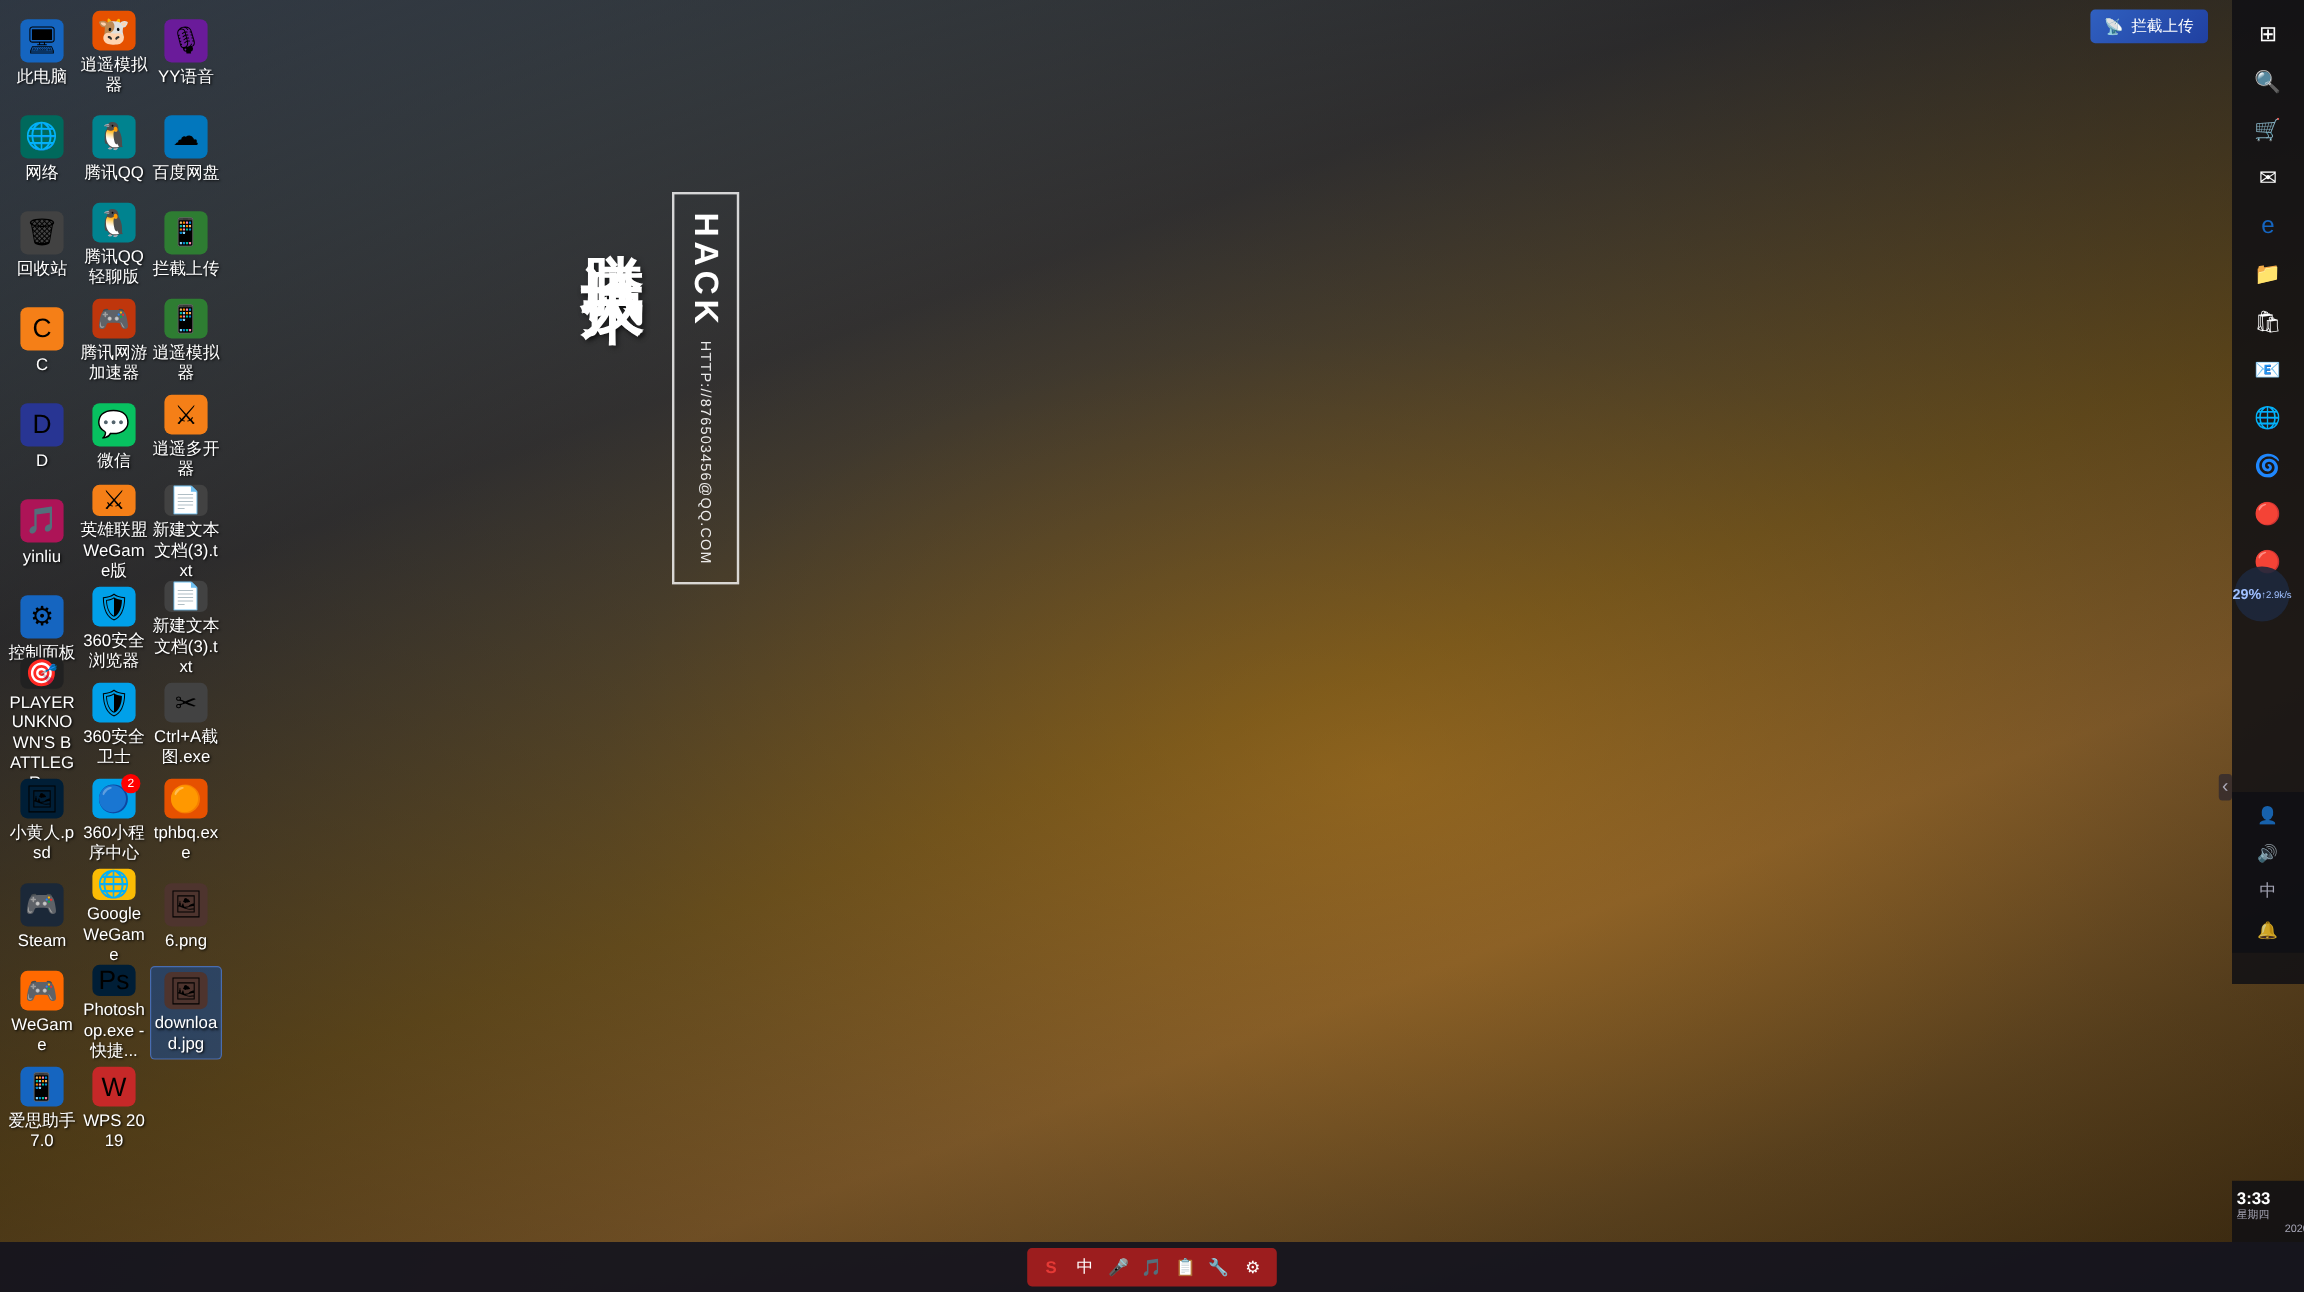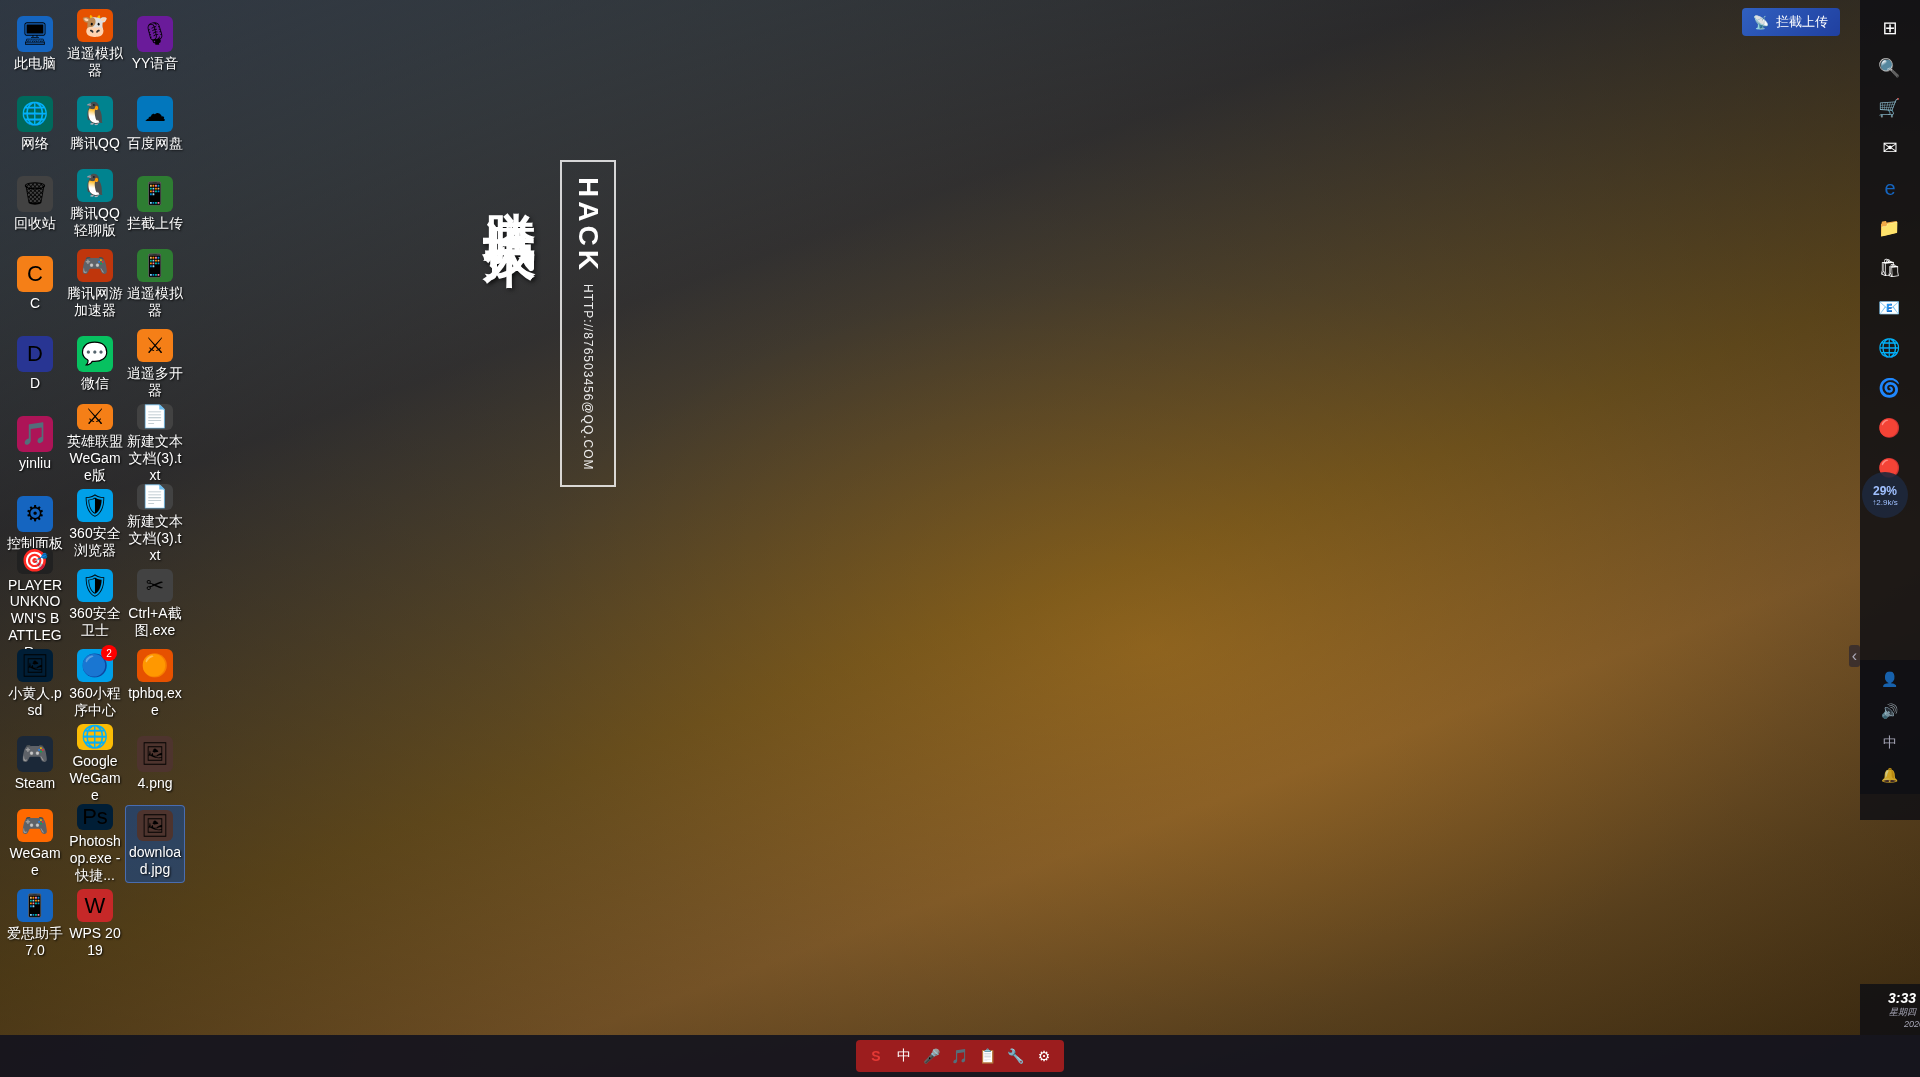--- a/index.html
+++ b/index.html
@@ -229,21 +229,21 @@
       position: relative;
       margin: 5px;
     }
 
     .circle-inner {
       width: 46px;
       height: 46px;
       border-radius: 50%;
       background: rgba(30,40,60,0.9);
       display: flex;
-      flex-direction: column;
+      flex-direction: row;
       align-items: center;
       justify-content: center;
     }
 
     .circle-percent {
       font-size: 12px;
       color: #a0c0ff;
       font-weight: bold;
     }
     .circle-speed {
@@ -291,24 +291,23 @@
       cursor: pointer;
     }
 
     
     #clock-area {
       position: absolute;
       right: 0;
       bottom: 42px;
       width: 60px;
       background: rgba(15,15,20,0.85);
-      text-align: right;
+      text-align: left;
       padding: 6px 4px;
       z-index: 10;
-      font-style: italic;
     }
 
     #clock-time {
       color: white;
       font-size: 14px;
       font-weight: bold;
     }
     #clock-day {
       color: rgba(200,200,220,0.8);
       font-size: 9px;
@@ -487,21 +486,21 @@
     <div class="desktop-icon">
       <div class="icon-img bg-steam">🎮</div>
       <div class="icon-label">Steam</div>
     </div>
     <div class="desktop-icon">
       <div class="icon-img bg-chrome">🌐</div>
       <div class="icon-label">Google WeGame</div>
     </div>
     <div class="desktop-icon">
       <div class="icon-img bg-brown">🖼</div>
-      <div class="icon-label">4.png</div>
+      <div class="icon-label">6.png</div>
     </div>
     <div class="desktop-icon">
       <div class="icon-img bg-we">🎮</div>
       <div class="icon-label">WeGame</div>
     </div>
     <div class="desktop-icon">
       <div class="icon-img bg-ps">Ps</div>
       <div class="icon-label">Photoshop.exe - 快捷...</div>
     </div>
     <div class="desktop-icon selected-icon">

